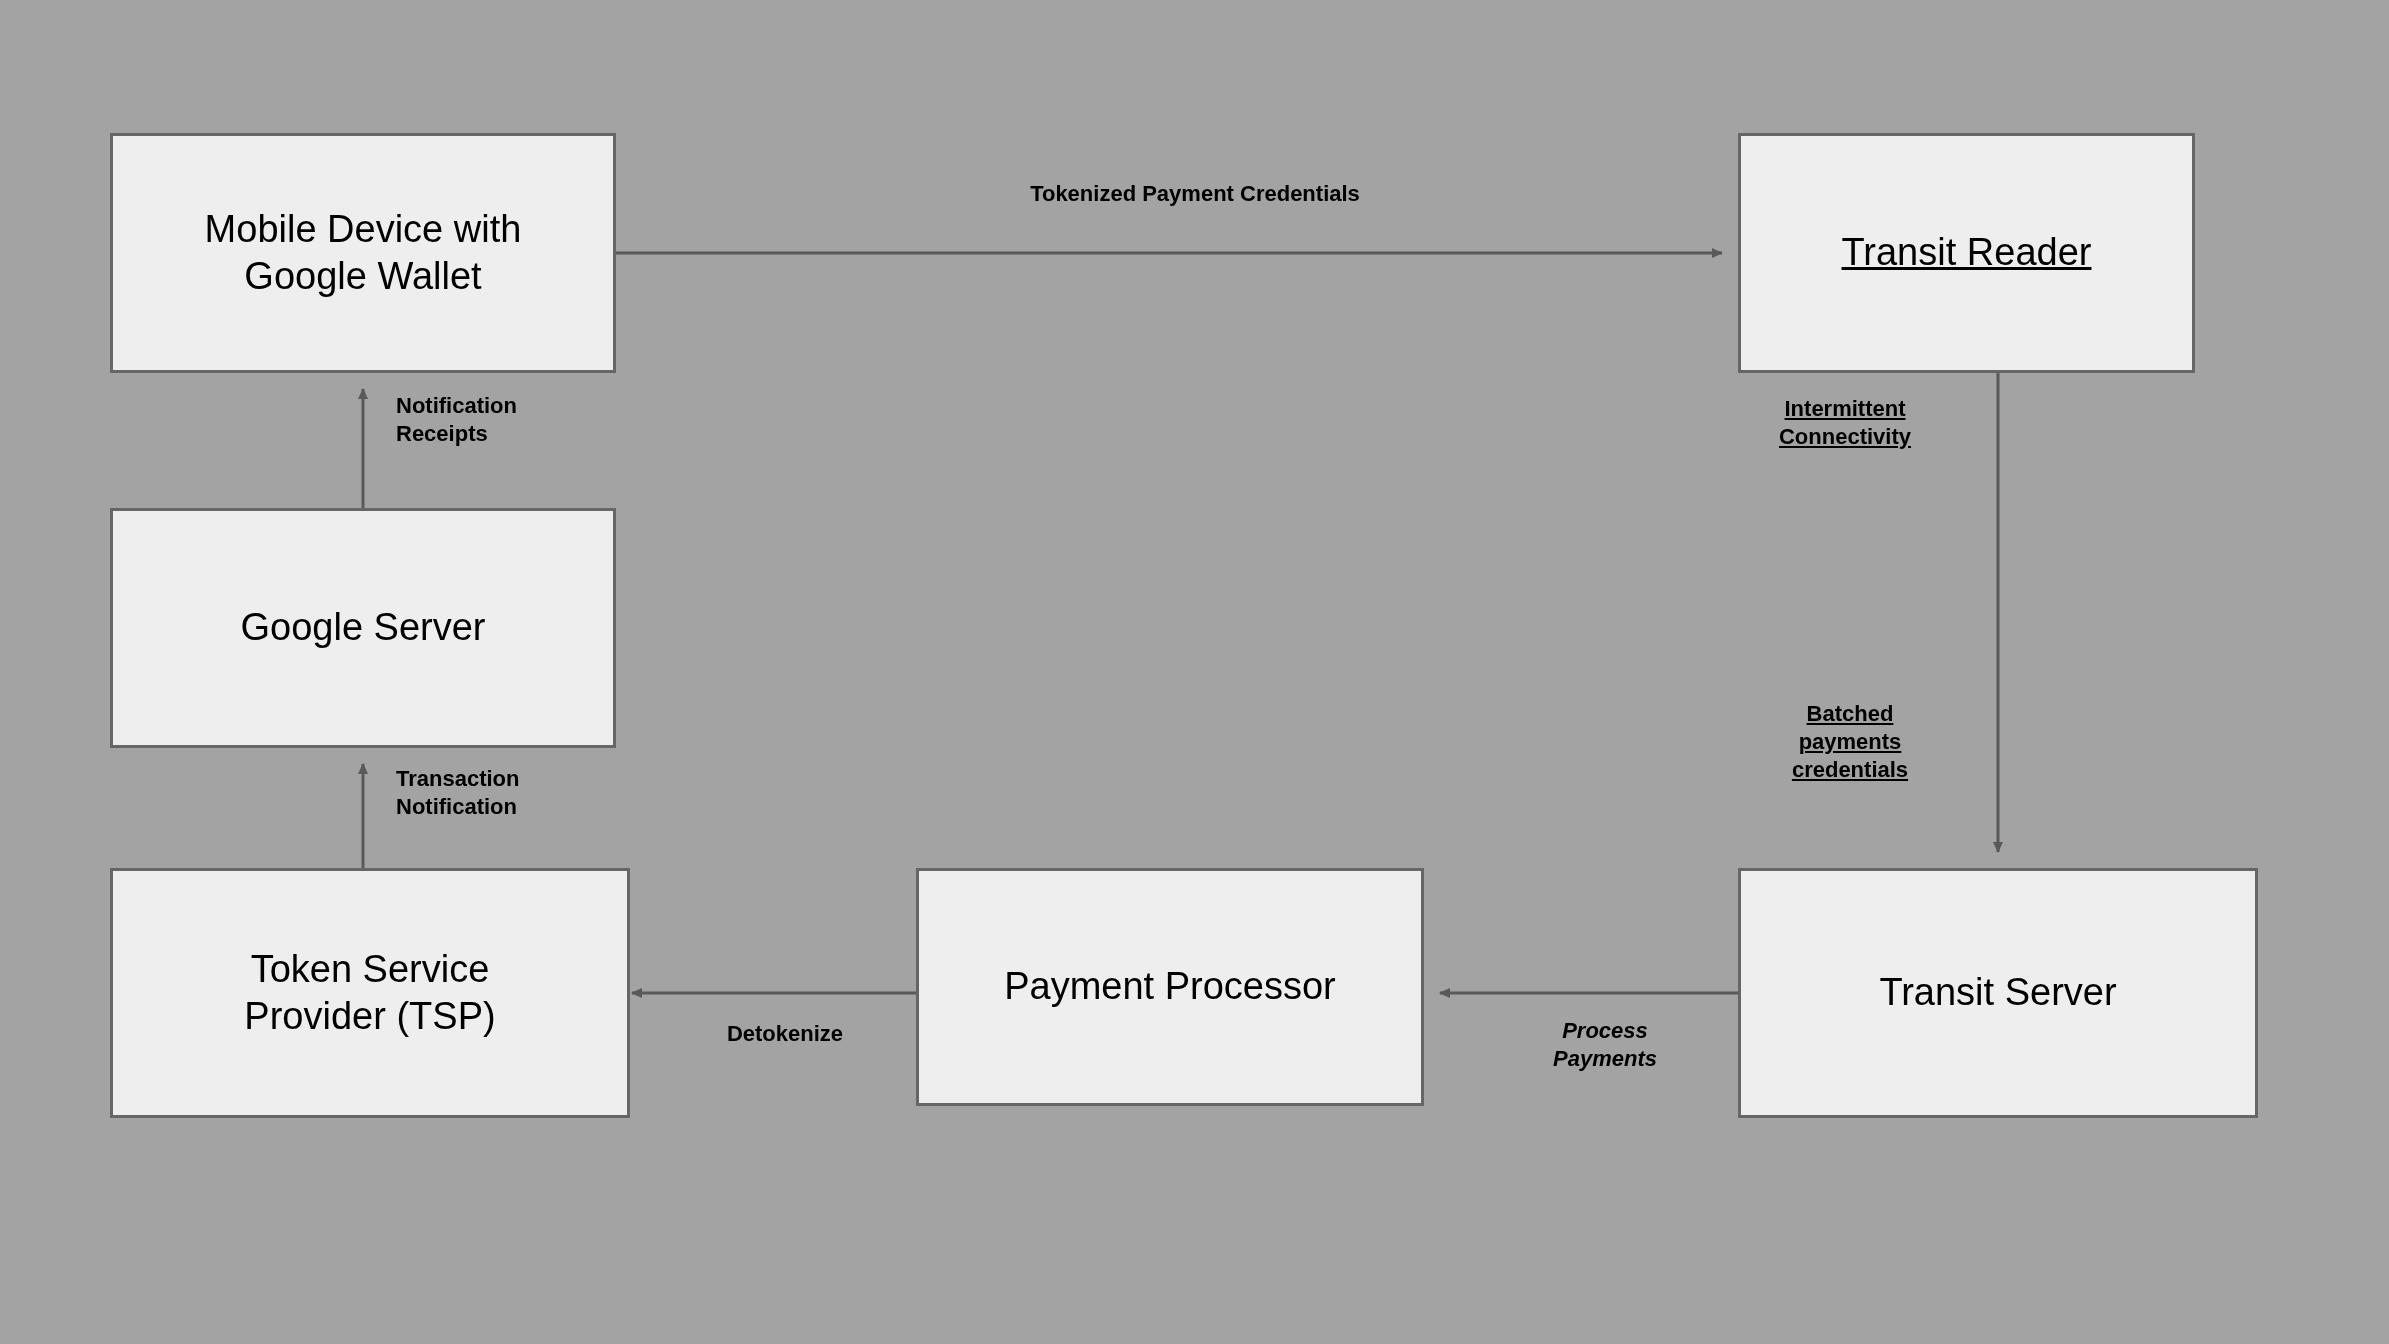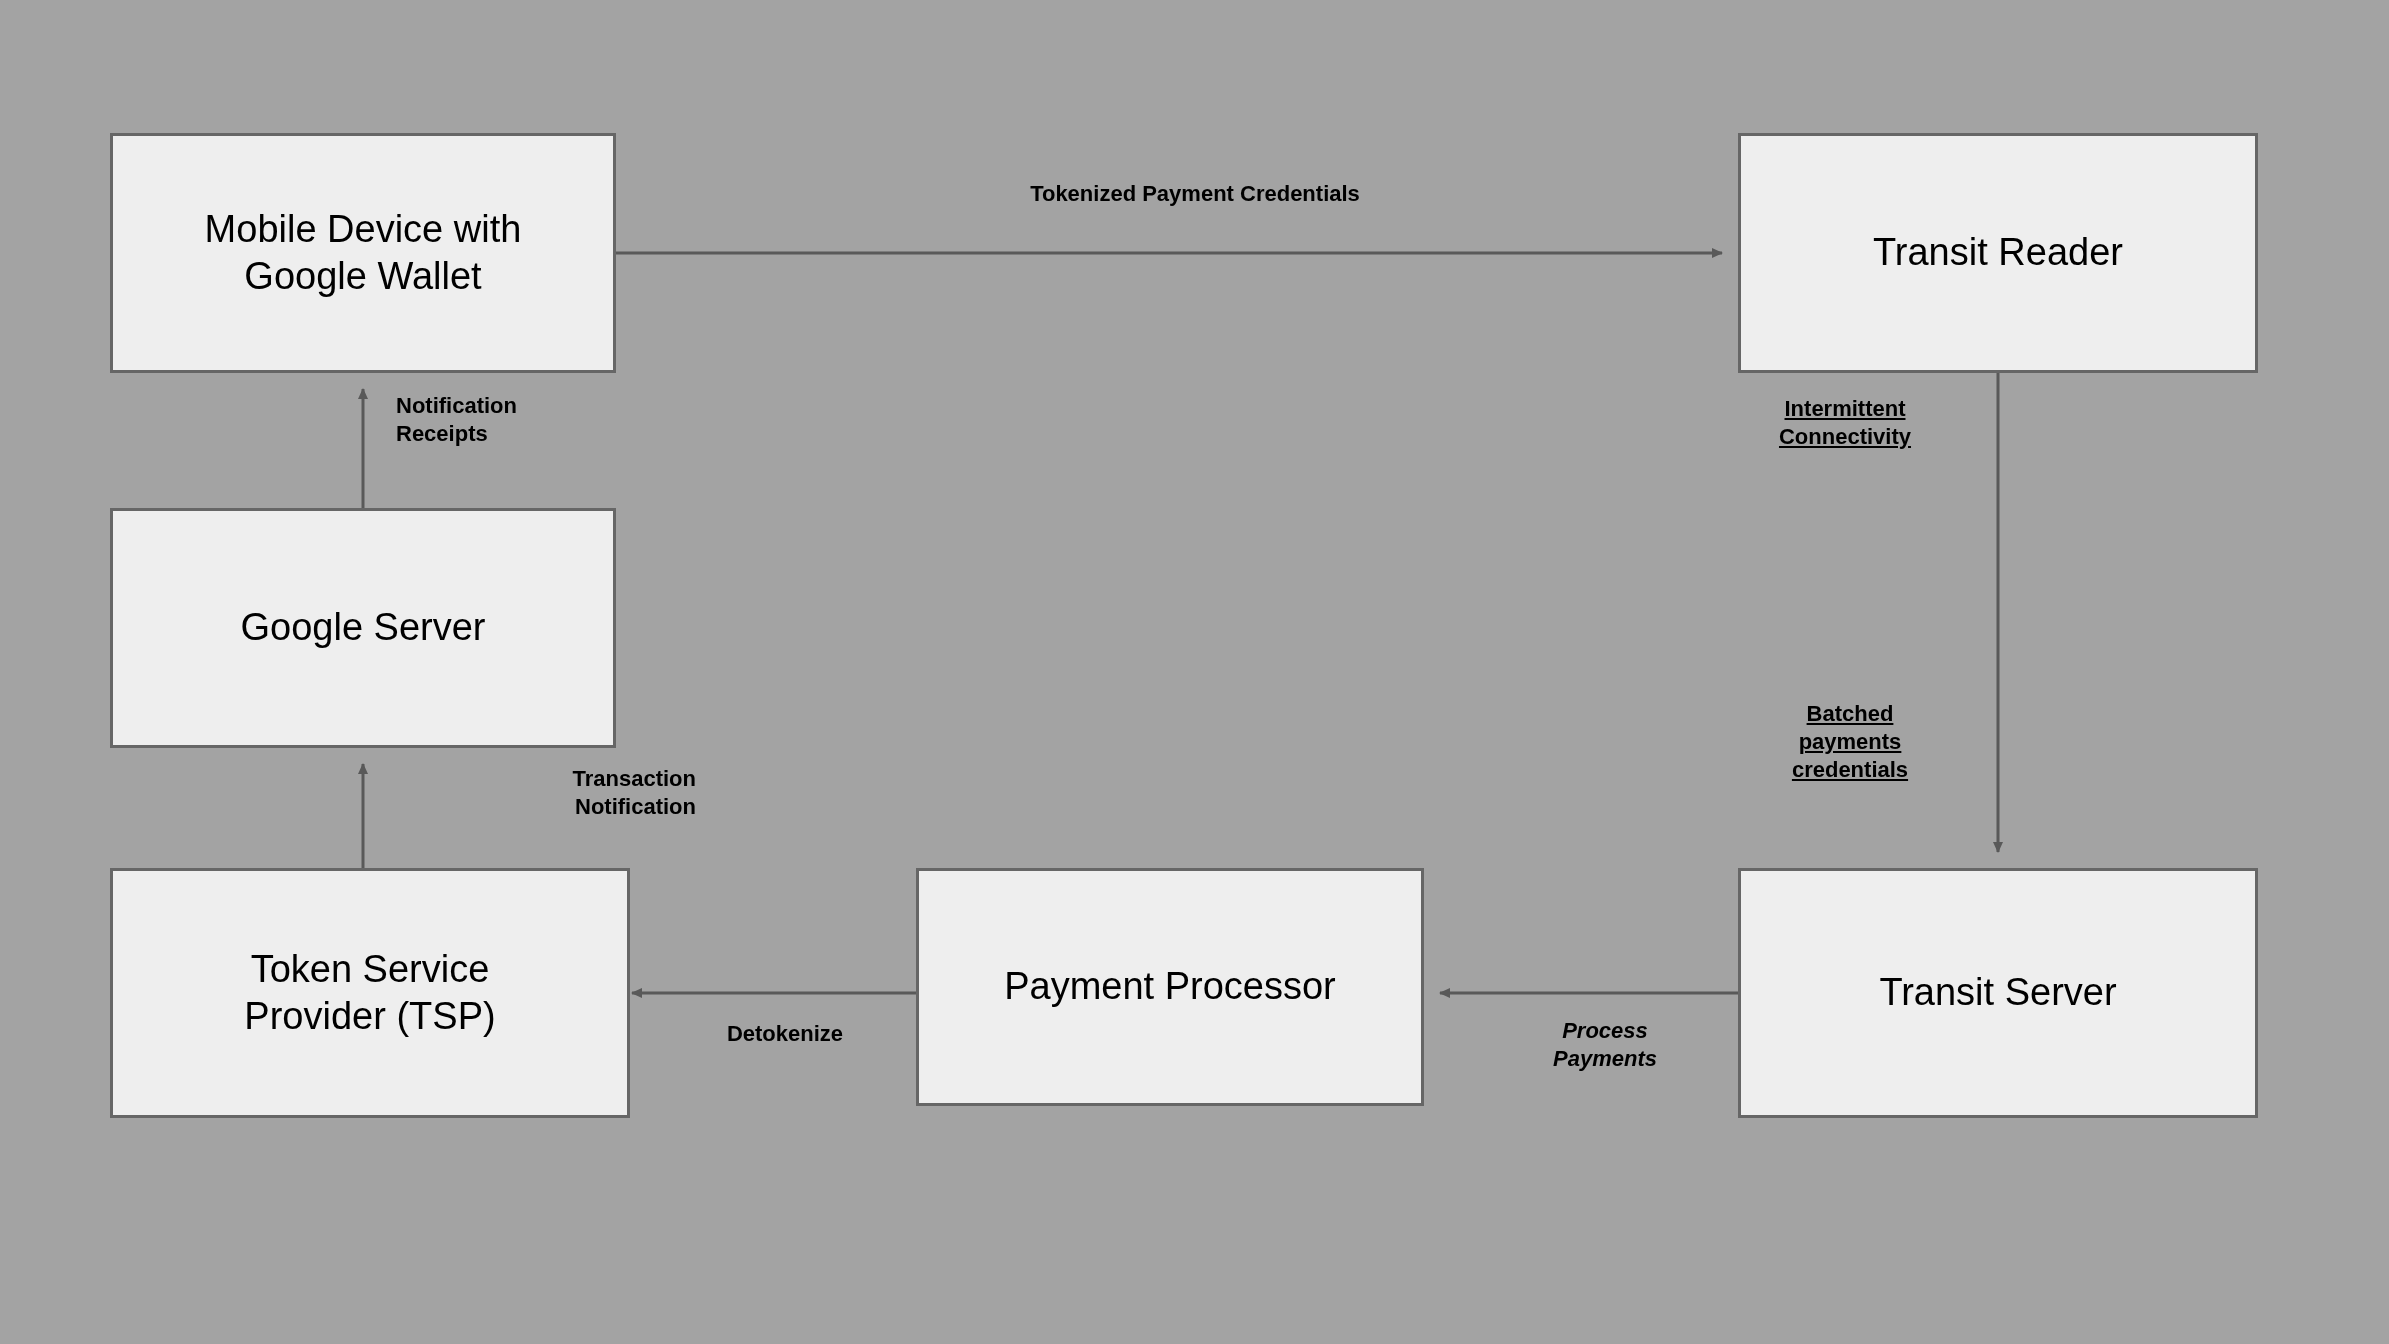--- a/index.html
+++ b/index.html
@@ -109,34 +109,34 @@
 
   <div class="node" style="left:110px; top:868px; width:520px; height:250px;">
     <span class="node-label">Token Service
 Provider (TSP)</span>
   </div>
 
   <div class="node" style="left:916px; top:868px; width:508px; height:238px;">
     <span class="node-label">Payment Processor</span>
   </div>
 
-  <div class="node" style="left:1738px; top:133px; width:520px; height:240px;">
+  <div class="node" style="left:1738px; top:133px; width:457px; height:240px;text-decoration:underline;">
     <span class="node-label">Transit Reader</span>
   </div>
 
   <div class="node" style="left:1738px; top:868px; width:520px; height:250px;">
     <span class="node-label">Transit Server</span>
   </div>
 
   <div class="edge-label center" style="left:845px; top:180px; width:700px;">Tokenized Payment Credentials</div>
 
   <div class="edge-label left" style="left:396px; top:392px; width:300px;">Notification
 Receipts</div>
 
-  <div class="edge-label left" style="left:396px; top:765px; width:300px;text-align:right;">Transaction
+  <div class="edge-label left" style="left:396px; top:765px; width:300px;">Transaction
 Notification</div>
 
   <div class="edge-label center" style="left:660px; top:1020px; width:250px;">Detokenize</div>
 
   <div class="edge-label center" style="left:1490px; top:1017px; width:230px;font-style:italic;">Process
 Payments</div>
 
   <div class="edge-label center" style="left:1700px; top:395px; width:290px;text-decoration:underline;">Intermittent
 Connectivity</div>
 

